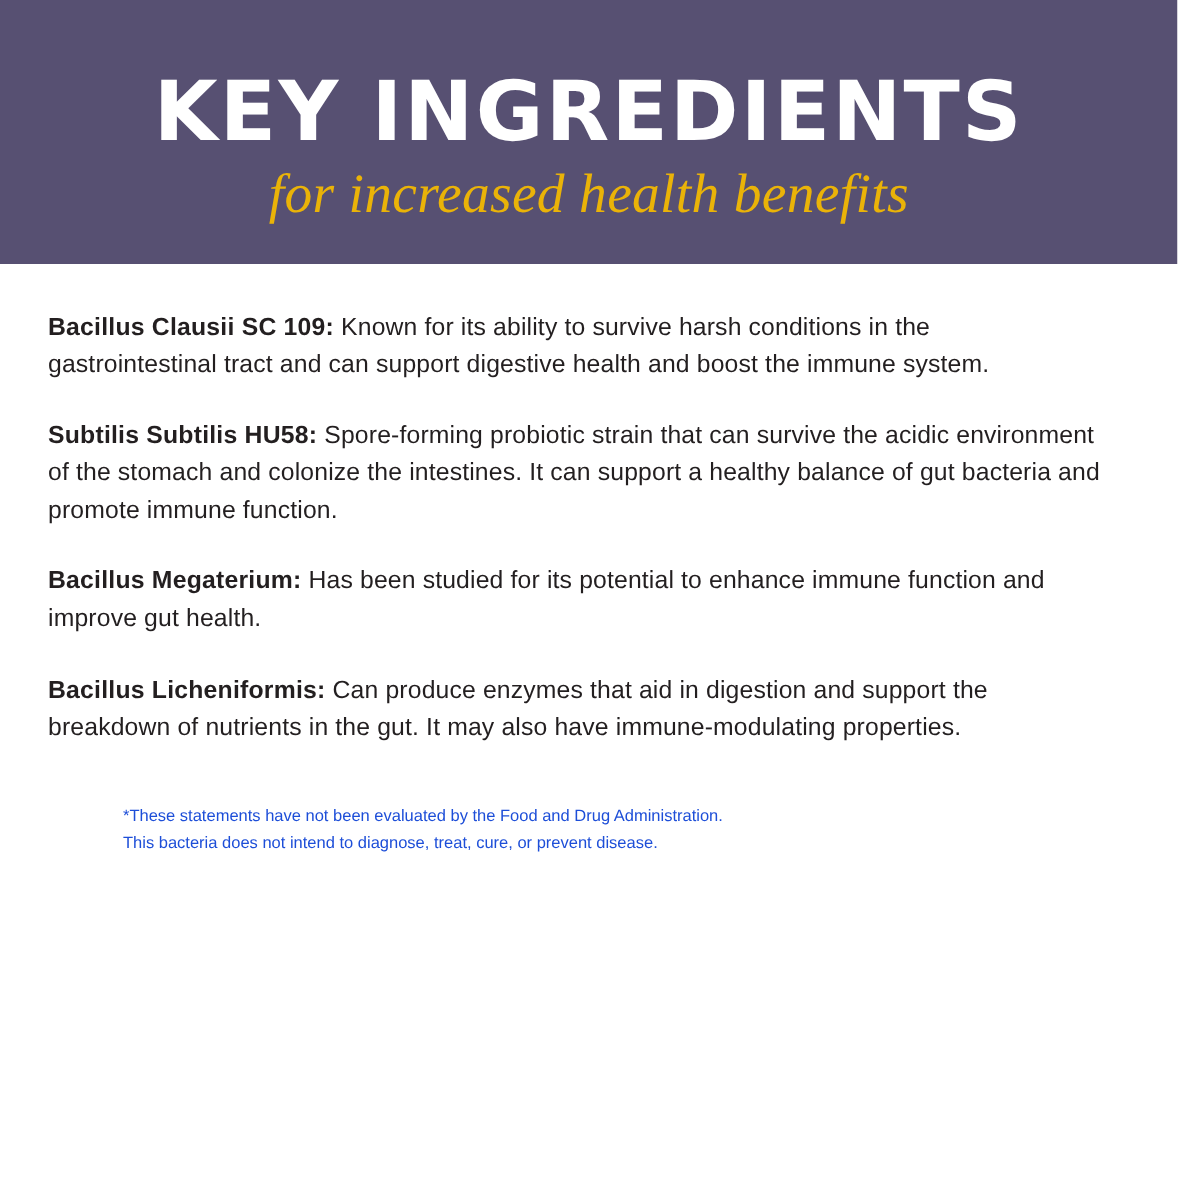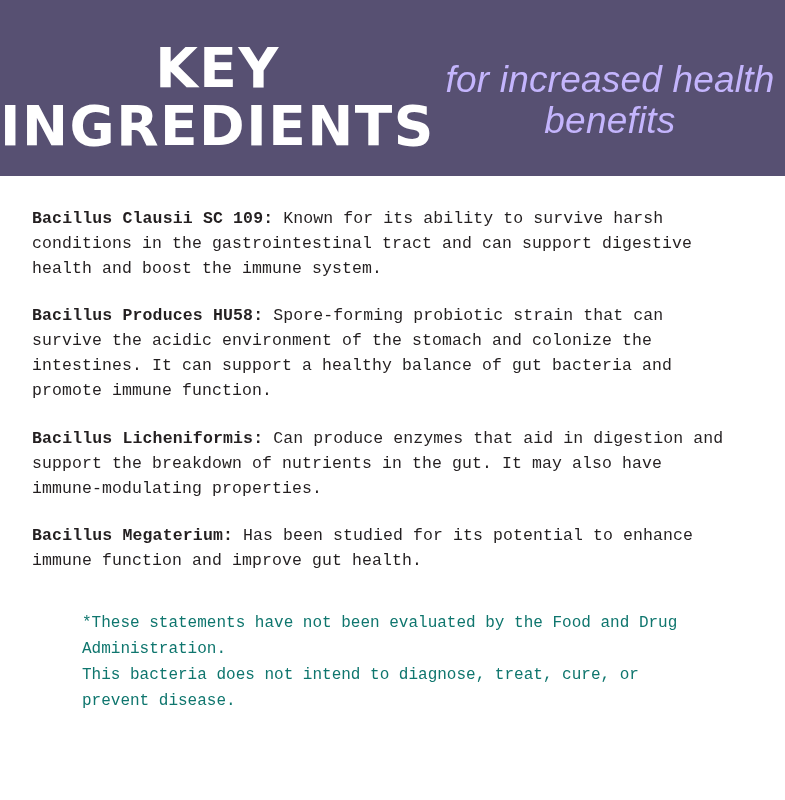--- a/index.html
+++ b/index.html
@@ -20,51 +20,50 @@
     background: #ffffff;
     box-sizing: border-box;
   }
   
   .header {
     background: #575072;
     height: 176px;
     width: 100%;
     box-sizing: border-box;
     display: flex;
-    flex-direction: row;
+    flex-direction: column;
     align-items: center;
-    justify-content: space-between;
+    justify-content: center;
     padding-top: 20px;
   }
   .header-title {
     color: #ffffff;
     font-family: "DejaVu Sans", sans-serif;
     font-weight: bold;
     font-size: 55px;
     letter-spacing: 1.5px;
     line-height: 1.05;
     text-align: center;
     margin: 0;
     text-transform: uppercase;
   }
   .header-sub {
-    color: #c4b5fd;
-    font-family: Liberation Sans, sans-serif;
+    color: #eab308;
+    font-family: Liberation Serif, serif;
     font-style: italic;
     font-size: 37px;
     line-height: 1.1;
     text-align: center;
     margin-top: 6px;
     letter-spacing: 0.2px;
   }
   
   .content {
     padding: 30px 48px 0 32px;
     box-sizing: border-box;
-    font-family: Liberation Mono, monospace;
   }
   .ingredient {
     color: #231f20;
     font-size: 16.5px;
     line-height: 1.52;
     margin: 0 0 22px 0;
     letter-spacing: 0.1px;
   }
   .ingredient:last-of-type {
     margin-bottom: 0;
@@ -73,22 +72,22 @@
     font-weight: bold;
     letter-spacing: 0.15px;
   }
   .ing-desc {
     font-weight: normal;
   }
   
   .disclaimer {
     margin: 38px 0 0 0;
     padding: 0 28px 0 50px;
-    color: #0f766e;
-    font-size: 16px;
+    color: #1d4ed8;
+    font-size: 11px;
     line-height: 1.62;
   }
   .disclaimer p {
     margin: 0;
   }
 </style>
 </head>
 <body>
 
 <div class="page">
@@ -98,30 +97,30 @@
     <div class="header-sub">for increased health benefits</div>
   </div>
 
   <div class="content">
 
     <p class="ingredient">
       <span class="ing-name">Bacillus Clausii SC 109:</span><span class="ing-desc"> Known for its ability to survive harsh conditions in the gastrointestinal tract and can support digestive health and boost the immune system.</span>
     </p>
 
     <p class="ingredient">
-      <span class="ing-name">Bacillus Produces HU58:</span><span class="ing-desc"> Spore-forming probiotic strain that can survive the acidic environment of the stomach and colonize the intestines. It can support a healthy balance of gut bacteria and promote immune function.</span>
+      <span class="ing-name">Subtilis Subtilis HU58:</span><span class="ing-desc"> Spore-forming probiotic strain that can survive the acidic environment of the stomach and colonize the intestines. It can support a healthy balance of gut bacteria and promote immune function.</span>
     </p>
 
 
     <p class="ingredient">
-      <span class="ing-name">Bacillus Licheniformis:</span><span class="ing-desc"> Can produce enzymes that aid in digestion and support the breakdown of nutrients in the gut. It may also have immune-modulating properties.</span>
+      <span class="ing-name">Bacillus Megaterium:</span><span class="ing-desc"> Has been studied for its potential to enhance immune function and improve gut health.</span>
     </p>
 
     <p class="ingredient">
-      <span class="ing-name">Bacillus Megaterium:</span><span class="ing-desc"> Has been studied for its potential to enhance immune function and improve gut health.</span>
+      <span class="ing-name">Bacillus Licheniformis:</span><span class="ing-desc"> Can produce enzymes that aid in digestion and support the breakdown of nutrients in the gut. It may also have immune-modulating properties.</span>
     </p>
 
     <div class="disclaimer">
       <p>*These statements have not been evaluated by the Food and Drug Administration.</p>
       <p>This bacteria does not intend to diagnose, treat, cure, or prevent disease.</p>
     </div>
 
   </div>
 </div>
 

